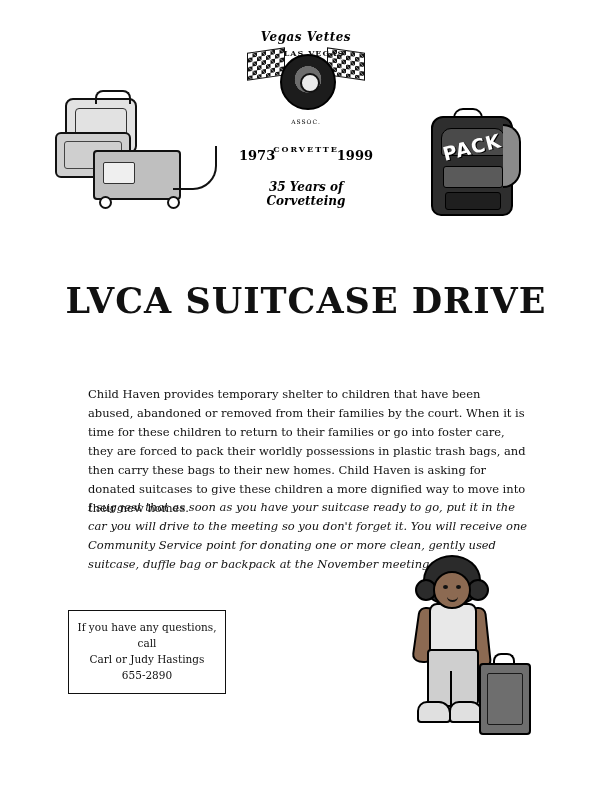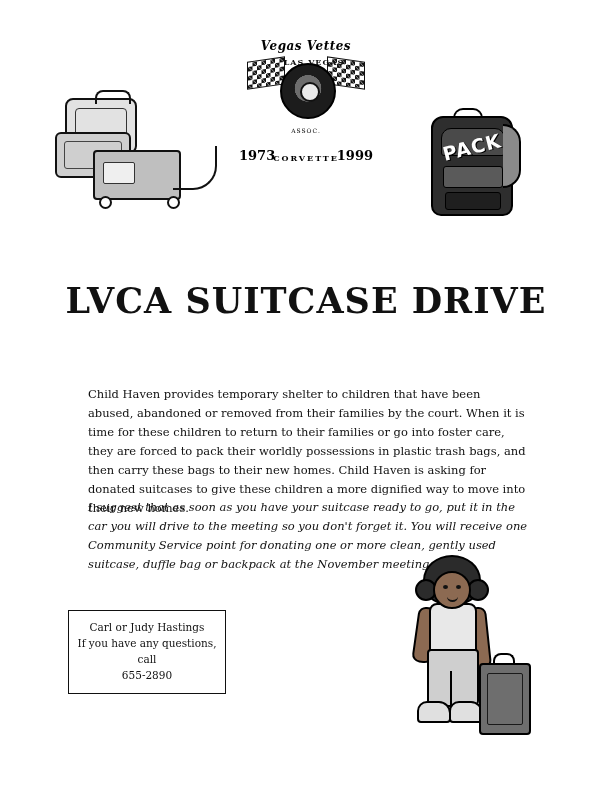--- a/index.html
+++ b/index.html
@@ -121,21 +121,20 @@
     height: 190px;
     text-align: center;
   }
   .logo-top-text {
     font-family: "DejaVu Serif", serif;
     font-style: italic;
     font-weight: bold;
     font-size: 12px;
     letter-spacing: 0.5px;
     line-height: 14px;
-    margin-top: 9px;
   }
   .logo-sub-text {
     font-family: "DejaVu Serif", serif;
     font-size: 10px;
     line-height: 13px;
   }
   .logo-emblem {
     position: relative;
     margin: 2px auto 0;
     width: 118px;
@@ -506,20 +505,21 @@
         <div class="flag flag-right"></div>
         <div class="logo-banner">LAS VEGAS</div>
         <div class="emblem-disc"></div>
         <div class="logo-arc-bottom">CORVETTE</div>
         <div class="logo-assoc">ASSOC.</div>
       </div>
       <div class="logo-years">
         <span class="logo-year-left">1973</span>
         <span class="logo-year-right">1999</span>
       </div>
+      <div class="logo-bottom-text">35 Years of Corvetteing</div>
     </div>
 
     <div class="backpack">
       <div class="pack-handle"></div>
       <div class="pack-body">
         <div class="pack-top-flap"></div>
         <div class="pack-pocket"></div>
         <div class="pack-pocket2"></div>
       </div>
       <div class="pack-word">PACK</div>
@@ -527,22 +527,22 @@
     </div>
   </div>
 
   <div class="main-title">LVCA SUITCASE DRIVE</div>
 
 
   <div class="body-para" id="para1">Child Haven provides temporary shelter to children that have been abused, abandoned or removed from their families by the court.  When it is time for these children to return to their families or go into foster care, they are forced to pack their worldly possessions in plastic trash bags, and then carry these bags to their new homes.  Child Haven is asking for donated suitcases to give these children a more dignified way to move into their new homes.</div>
   <div class="body-para" id="para2">I suggest that as soon as you have your suitcase ready to go, put it in the car you will drive to the meeting so you don't forget it.  You will receive one Community Service point for donating one or more clean, gently used suitcase, duffle bag or backpack at the November meeting.</div>
 
   <div class="contact-box">
+    <div>If you have any questions, call</div>
     <div>Carl or Judy Hastings</div>
-    <div>If you have any questions, call</div>
     <div>655-2890</div>
   </div>
 
   <div class="girl">
     <div class="g-hair"></div>
     <div class="g-face">
       <div class="g-eye l"></div>
       <div class="g-eye r"></div>
       <div class="g-mouth"></div>
     </div>

